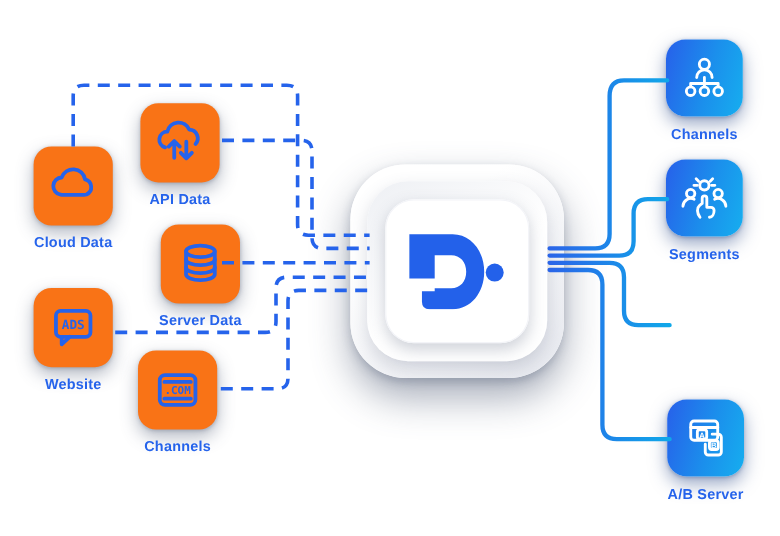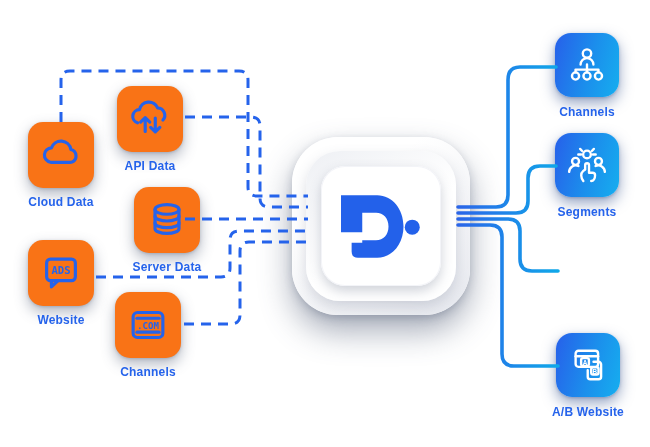--- a/index.html
+++ b/index.html
@@ -183,16 +183,16 @@
       <svg viewBox="0 0 48 48" aria-hidden="true">
         <rect class="dst-icon" x="10.5" y="8.5" width="24.5" height="17.5" rx="3"></rect>
         <path class="dst-icon" d="M10.5,14.5 H35"></path>
         <rect class="dst-icon" x="16.5" y="16.5" width="8.5" height="8.5" rx="2"></rect>
         <text class="dst-letter" x="20.8" y="23.6" font-size="7" text-anchor="middle">A</text>
         <path class="dst-icon" d="M30,20.5 h5.5 a2.8,2.8 0 0 1 2.8,2.8 v13.4 a2.8,2.8 0 0 1 -2.8,2.8 h-9 a2.8,2.8 0 0 1 -2.8,-2.8 v-7"></path>
         <rect class="dst-icon" x="27.5" y="26.5" width="8" height="8" rx="2"></rect>
         <text class="dst-letter" x="31.5" y="33.4" font-size="7" text-anchor="middle">B</text>
       </svg>
     </div>
-    <div class="label">A/B Website</div>
+    <div class="label">A/B Server</div>
   </div>
 
 </div>
 
 </body></html>

